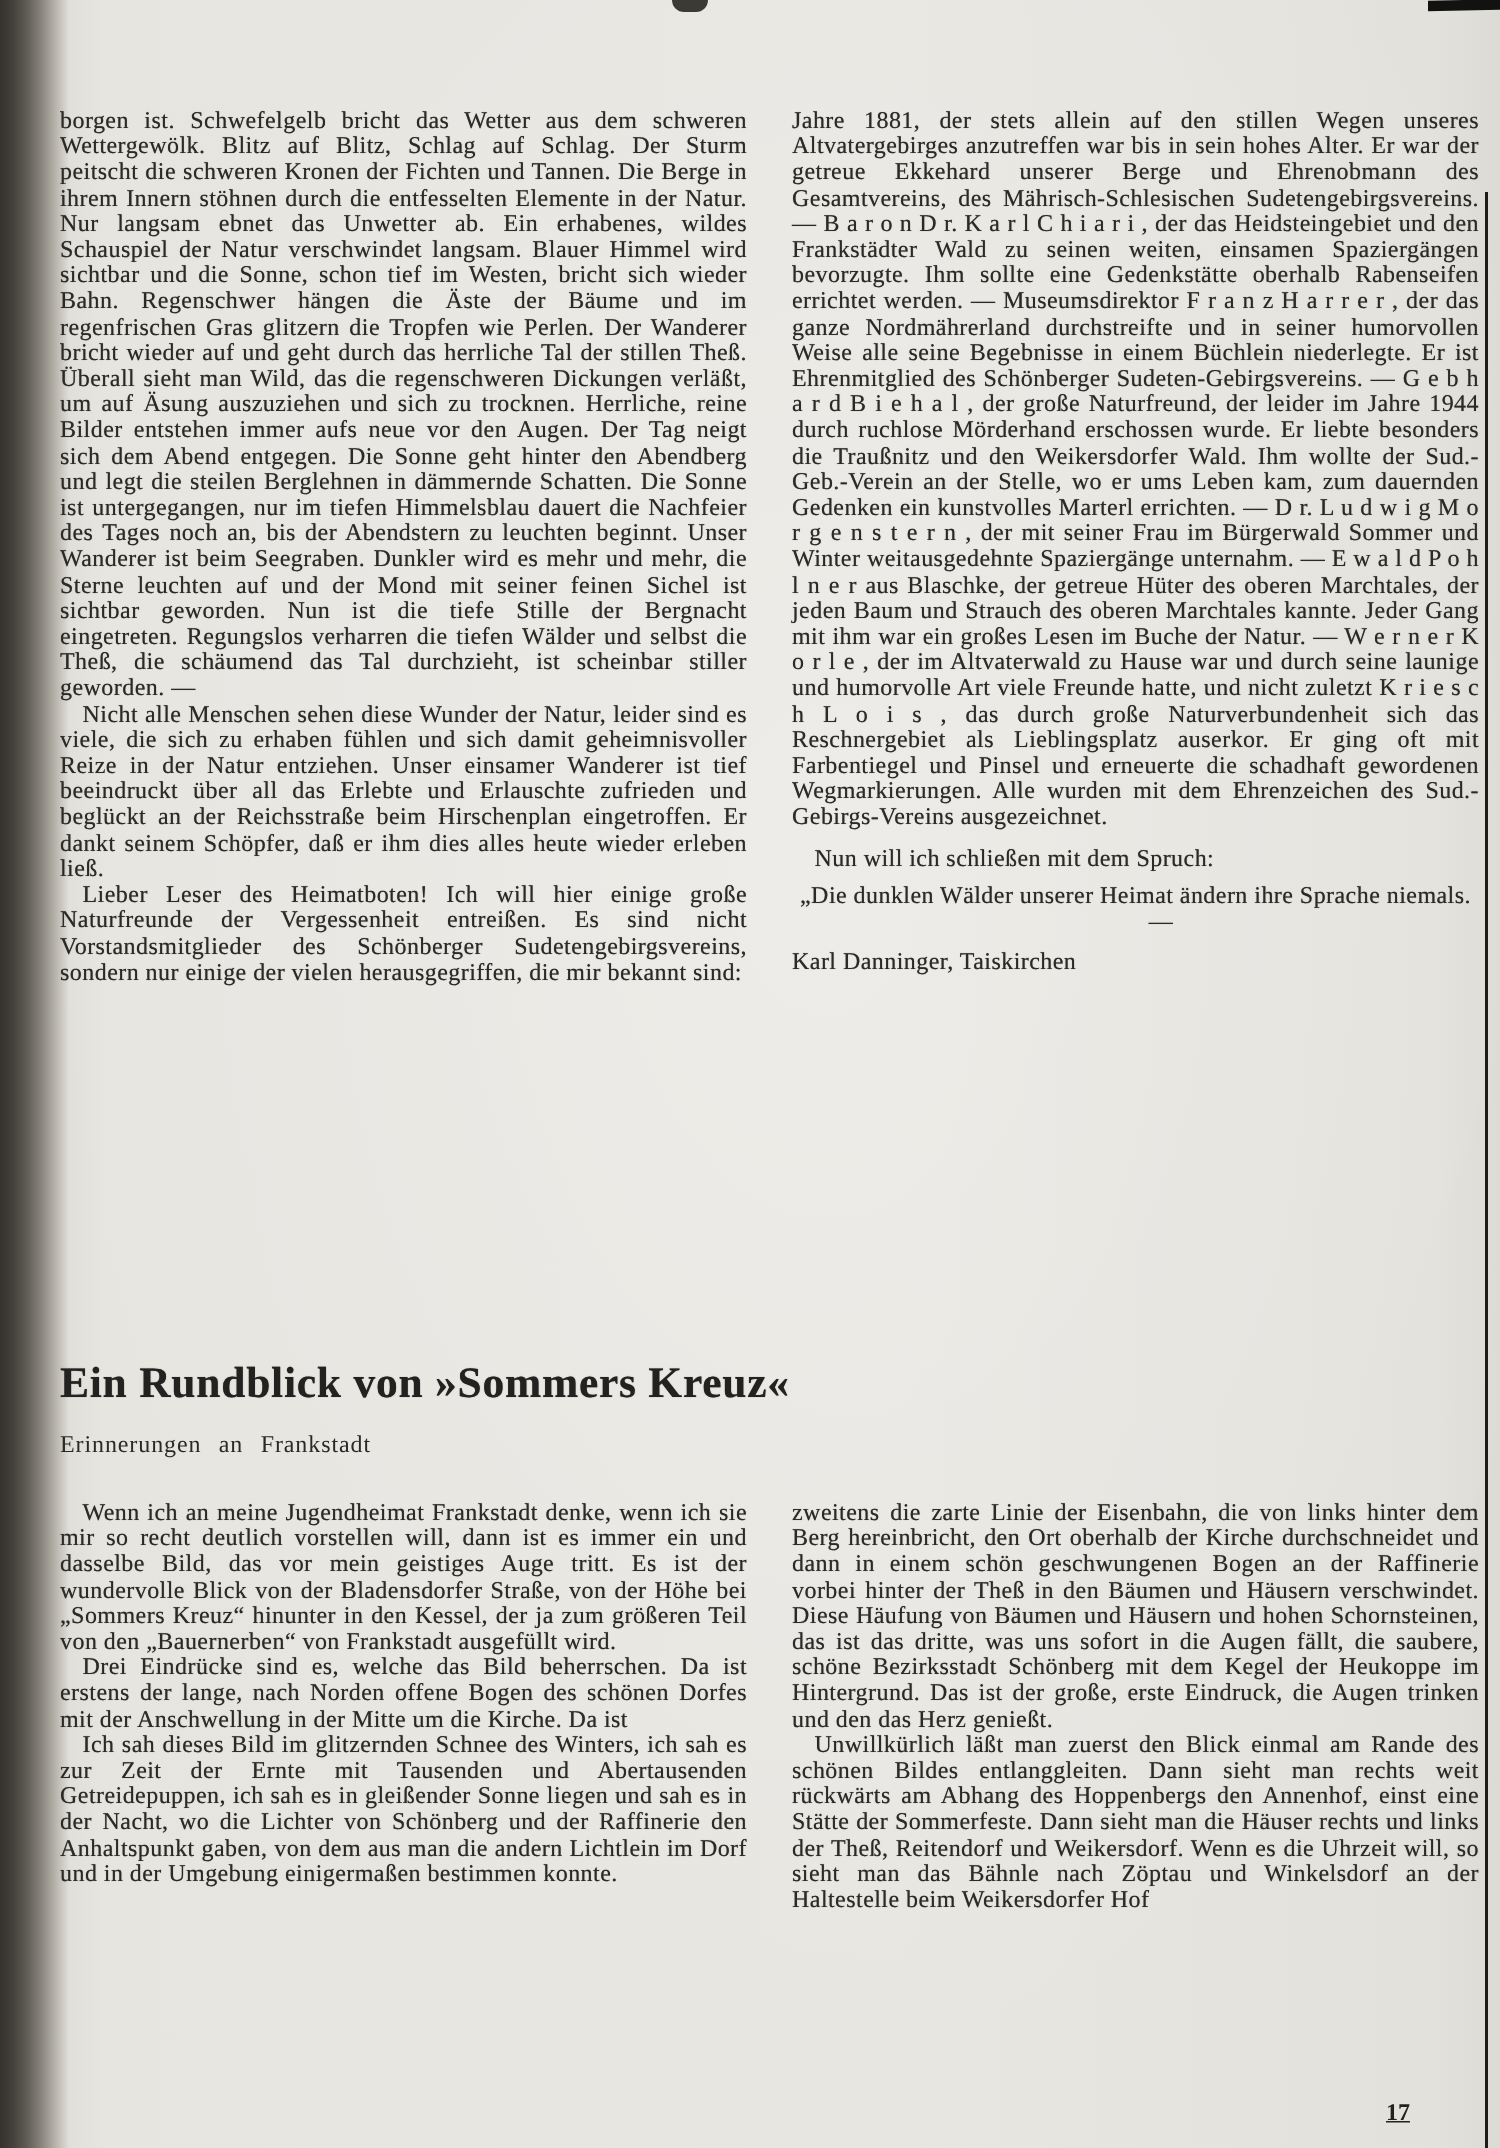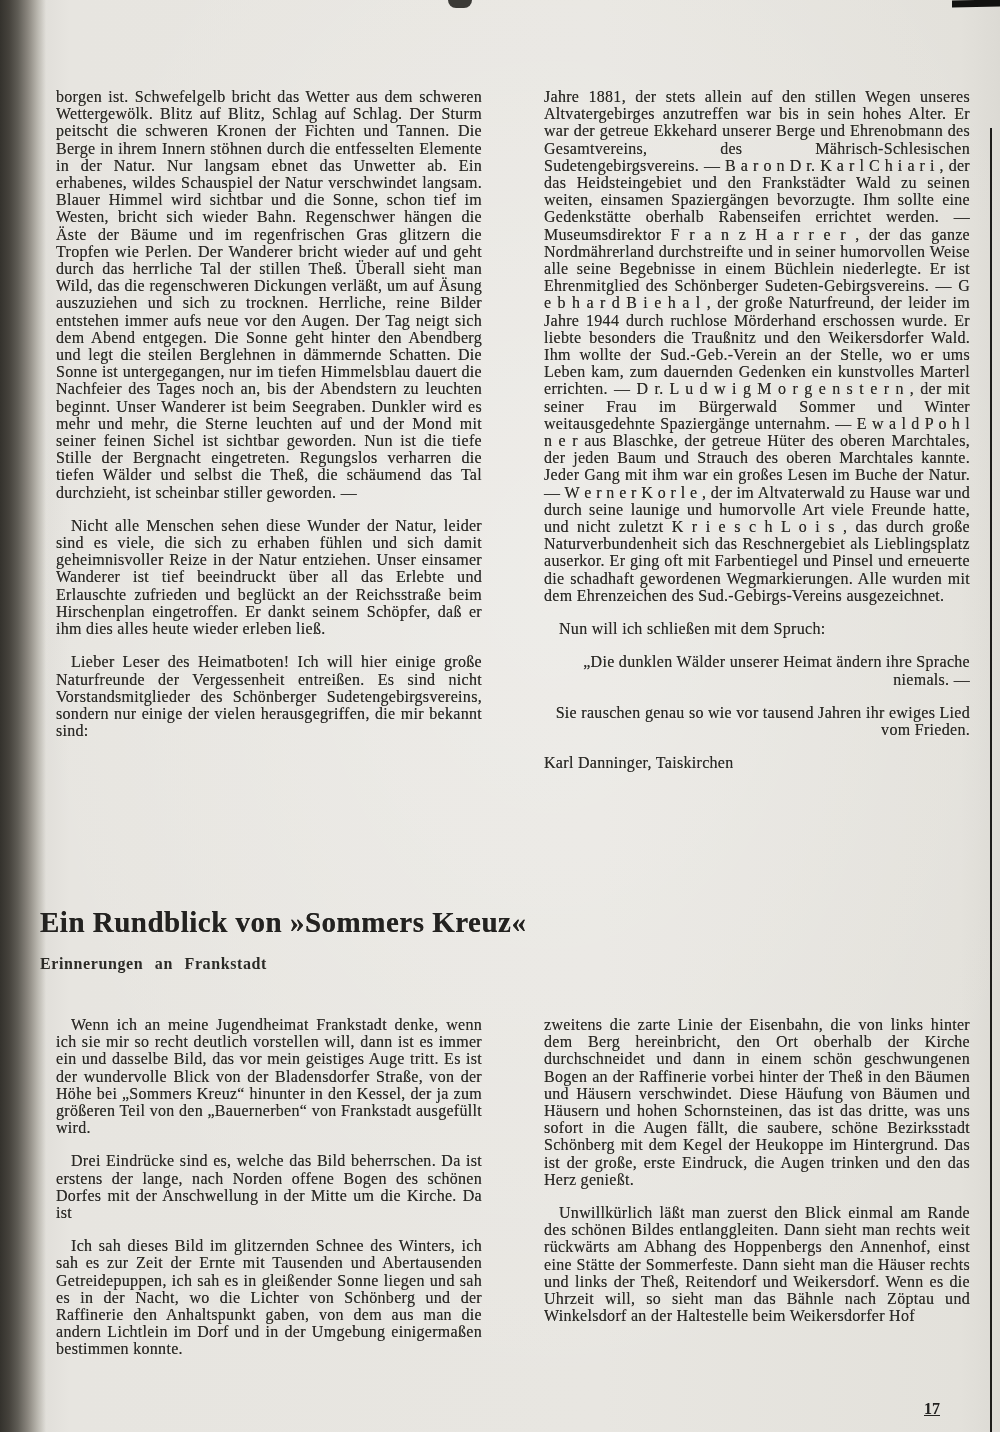--- a/index.html
+++ b/index.html
@@ -20,30 +20,30 @@
     background:linear-gradient(90deg, #34322d 0px, #45423c 9px, #605d56 18px, #8b877f 28px, #bcb9b1 38px, rgba(230,228,223,0) 46px);
   }
   .scanline-right { position:absolute; left:990px; top:128px; bottom:0; width:2px; background:#1d1c1a; }
   .mark-top-right { position:absolute; top:0; right:0; width:48px; height:7px; background:#121210; transform:skewY(-1.2deg); }
   .smudge-top { position:absolute; top:0; left:448px; width:24px; height:8px; background:#1c1b18; border-radius:0 0 8px 8px; opacity:.85; }
 
   
   .article-top { position:absolute; left:40px; top:72px; width:947px; height:834px; overflow:hidden; display:flex; gap:30px; }
   .article-bottom { position:absolute; left:40px; top:1000px; width:947px; height:400px; overflow:hidden; display:flex; gap:30px; }
   .col { width:458px; font-size:16px; line-height:17.2px; letter-spacing:0.3px; }
-  .col p { margin:16px; text-align:justify; text-indent:15px; text-shadow:0 0 0.5px rgba(43,42,38,0.65); }
+  .col p { margin:0; text-align:justify; text-indent:15px; text-shadow:0 0 0.5px rgba(43,42,38,0.65); }
   .col.cont p:first-child { text-indent:0; }
   .spruch-intro { margin-top:10px !important; }
   .verse { margin-top:8px; }
-  .verse p { text-align:right; text-indent:-34px !important; padding-left:34px; }
+  .verse p { text-align:center; text-indent:-34px !important; padding-left:34px; }
   .signature { text-align:right; text-indent:0 !important; margin-top:10px !important; padding-right:2px; }
 
   .heading-block { position:absolute; left:40px; top:906px; width:947px; text-align:left; }
   .title { font-size:29px; font-weight:bold; letter-spacing:0.5px; margin:0; color:#232220; text-shadow:0 0 0.6px rgba(35,34,32,0.7); }
-  .subtitle { font-size:16px; font-weight:bold; margin:16px 0 0 0; letter-spacing:0.6px; word-spacing:7px; color:#2b2a26; }
+  .subtitle { font-size:16px; font-weight:normal; margin:16px 0 0 0; letter-spacing:0.6px; word-spacing:7px; color:#2b2a26; }
 
   .page-number { position:absolute; right:60px; bottom:14px; font-size:16px; font-weight:bold; color:#232220;text-decoration:underline; }
 </style>
 </head>
 <body>
 
 <div class="page">
 
   <div class="binding"></div>
   <div class="scanline-right"></div>
@@ -56,21 +56,20 @@
         <p>Nicht alle Menschen sehen diese Wunder der Natur, leider sind es viele, die sich zu erhaben fühlen und sich damit geheimnisvoller Reize in der Natur entziehen. Unser einsamer Wanderer ist tief beeindruckt über all das Erlebte und Erlauschte zufrieden und beglückt an der Reichsstraße beim Hirschenplan eingetroffen. Er dankt seinem Schöpfer, daß er ihm dies alles heute wieder erleben ließ.</p>
         <p>Lieber Leser des Heimatboten! Ich will hier einige große Naturfreunde der Vergessenheit entreißen. Es sind nicht Vorstandsmitglieder des Schönberger Sudetengebirgsvereins, sondern nur einige der vielen herausgegriffen, die mir bekannt sind:</p>
       </div>
     <div class="col cont">
       <div class="cont-inner">
           <p style="text-indent: 0px;">Jahre 1881, der stets allein auf den stillen Wegen unseres Altvatergebirges anzutreffen war bis in sein hohes Alter. Er war der getreue Ekkehard unserer Berge und Ehrenobmann des Gesamtvereins, des Mährisch-Schlesischen Sudetengebirgsvereins. — B a r o n  D r.  K a r l  C h i a r i , der das Heidsteingebiet und den Frankstädter Wald zu seinen weiten, einsamen Spaziergängen bevorzugte. Ihm sollte eine Gedenkstätte oberhalb Rabenseifen errichtet werden. — Museumsdirektor F r a n z  H a r r e r ,  der das ganze Nordmährerland durchstreifte und in seiner humorvollen Weise alle seine Begebnisse in einem Büchlein niederlegte. Er ist Ehrenmitglied des Schönberger Sudeten-Gebirgsvereins. — G e b h a r d  B i e h a l ,  der große Naturfreund, der leider im Jahre 1944 durch ruchlose Mörderhand erschossen wurde. Er liebte besonders die Traußnitz und den Weikersdorfer Wald. Ihm wollte der Sud.-Geb.-Verein an der Stelle, wo er ums Leben kam, zum dauernden Gedenken ein kunstvolles Marterl errichten. — D r.  L u d w i g  M o r g e n s t e r n ,  der mit seiner Frau im Bürgerwald Sommer und Winter weitausgedehnte Spaziergänge unternahm. — E w a l d  P o h l n e r  aus Blaschke, der getreue Hüter des oberen Marchtales, der jeden Baum und Strauch des oberen Marchtales kannte. Jeder Gang mit ihm war ein großes Lesen im Buche der Natur. — W e r n e r  K o r l e ,  der im Altvaterwald zu Hause war und durch seine launige und humorvolle Art viele Freunde hatte, und nicht zuletzt K r i e s c h  L o i s ,  das durch große Naturverbundenheit sich das Reschnergebiet als Lieblingsplatz auserkor. Er ging oft mit Farbentiegel und Pinsel und erneuerte die schadhaft gewordenen Wegmarkierungen. Alle wurden mit dem Ehrenzeichen des Sud.-Gebirgs-Vereins ausgezeichnet.</p>
         </div>
       <p class="spruch-intro">Nun will ich schließen mit dem Spruch:</p>
       <div class="verse">
           <p>„Die dunklen Wälder unserer Heimat ändern ihre Sprache niemals. —</p>
-          <p>Sie rauschen genau so wie vor tausend Jahren ihr ewiges Lied vom Frieden.</p>
         </div>
       <p class="signature">Karl Danninger, Taiskirchen</p>
     </div>
   </div>
 
   <div class="heading-block">
     <h1 class="title">Ein Rundblick von »Sommers Kreuz«</h1>
     <h2 class="subtitle">Erinnerungen an Frankstadt</h2>
   </div>
 

